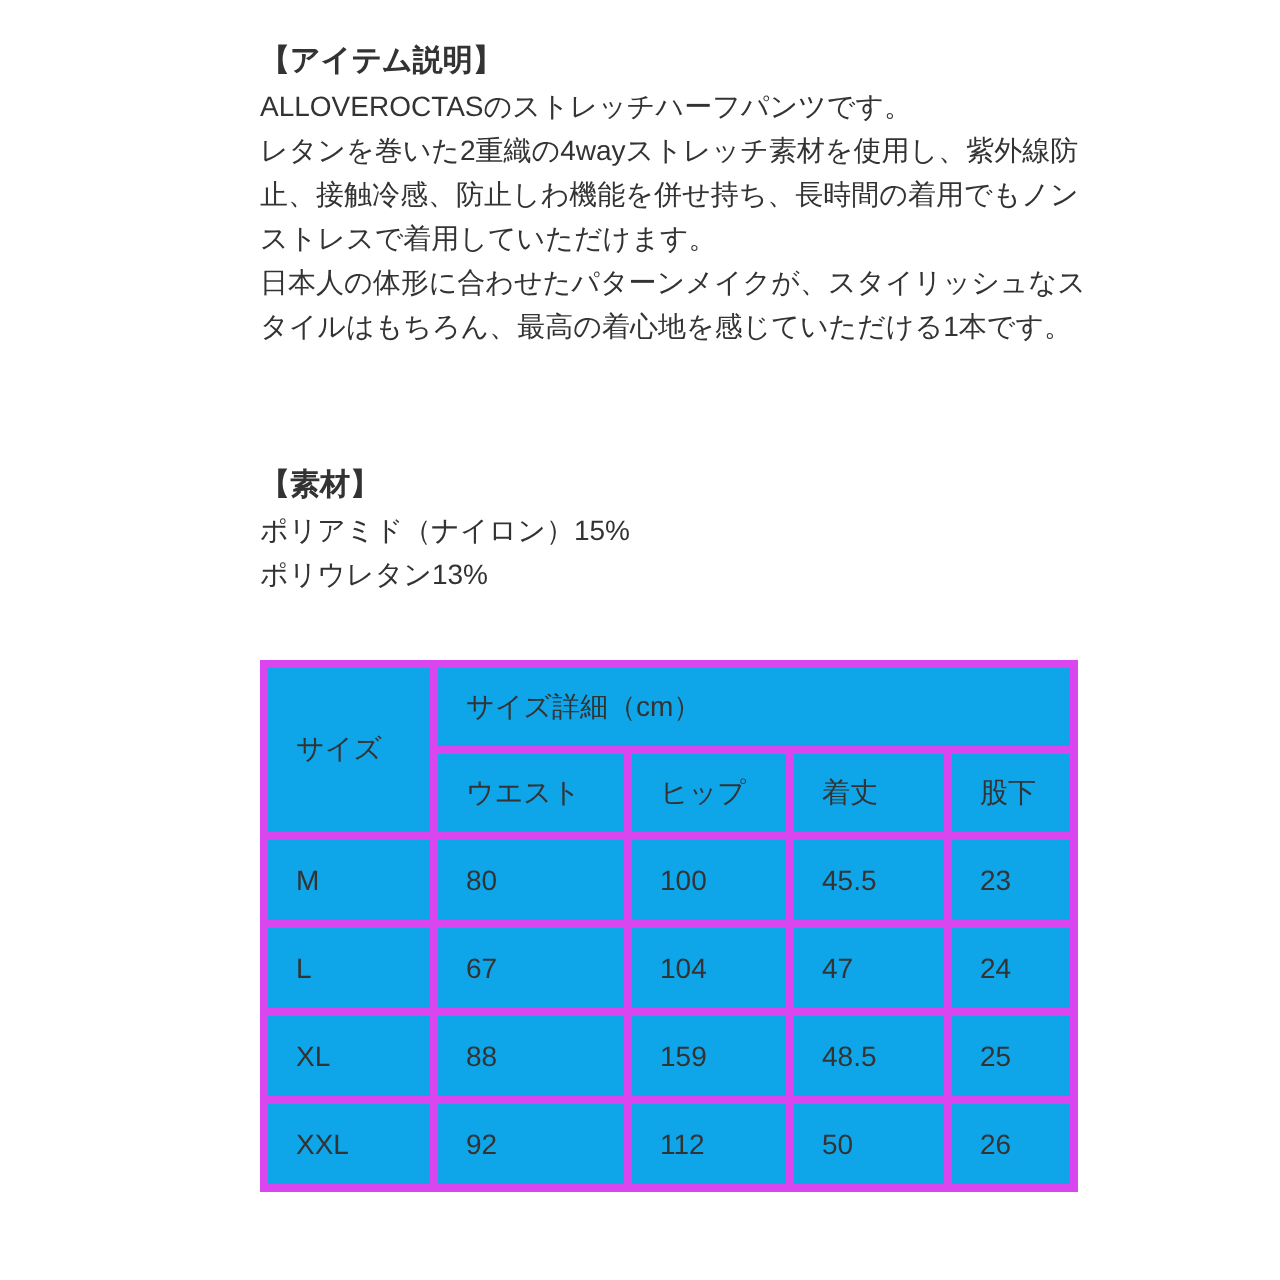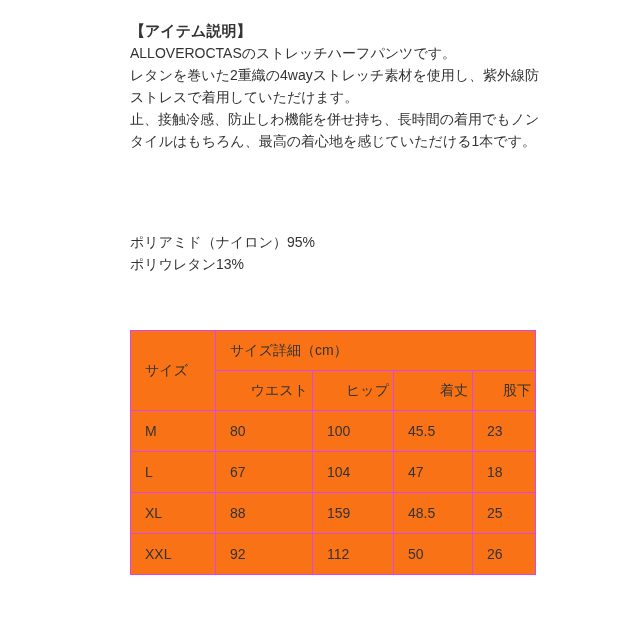--- a/index.html
+++ b/index.html
@@ -39,49 +39,51 @@
     white-space: nowrap;
   }
   table.size-table {
     position: absolute;
     left: 130px;
     top: 330px;
     border-collapse: collapse;
     table-layout: fixed;
   }
   table.size-table td {
-    border: 1px solid #d946ef;
+    border: 4px solid #d946ef;
     padding: 0 4px 0 14px;
     font-size: 14px;
     color: #333333;
     vertical-align: middle;
     text-align: left;
     overflow: hidden;
-    background: #f97316;
+    background: #0ea5e9;
   }
   tr.header-row-top td { height: 39px; }
-  tr.header-row-sub td { height: 39px; text-align: right; }
+  tr.header-row-sub td { height: 39px; }
   tr.data-row td { height: 40px; }
 </style>
 </head>
 <body>
 
 <div class="canvas">
 
   <div class="text-section sec-description">
     <div class="section-heading">【アイテム説明】</div>
     <div class="text-line">ALLOVEROCTASのストレッチハーフパンツです。</div>
     <div class="text-line">レタンを巻いた2重織の4wayストレッチ素材を使用し、紫外線防</div>
+    <div class="text-line">止、接触冷感、防止しわ機能を併せ持ち、長時間の着用でもノン</div>
     <div class="text-line">ストレスで着用していただけます。</div>
-    <div class="text-line">止、接触冷感、防止しわ機能を併せ持ち、長時間の着用でもノン</div>
+    <div class="text-line">日本人の体形に合わせたパターンメイクが、スタイリッシュなス</div>
     <div class="text-line">タイルはもちろん、最高の着心地を感じていただける1本です。</div>
   </div>
 
   <div class="text-section sec-material">
-    <div class="text-line">ポリアミド（ナイロン）95%</div>
+    <div class="section-heading">【素材】</div>
+    <div class="text-line">ポリアミド（ナイロン）15%</div>
     <div class="text-line">ポリウレタン13%</div>
   </div>
 
   <table class="size-table">
     <colgroup>
       <col style="width:85px">
       <col style="width:97px">
       <col style="width:81px">
       <col style="width:79px">
       <col style="width:63px">
@@ -102,21 +104,21 @@
         <td>80</td>
         <td>100</td>
         <td>45.5</td>
         <td>23</td>
       </tr>
       <tr class="data-row">
         <td>L</td>
         <td>67</td>
         <td>104</td>
         <td>47</td>
-        <td>18</td>
+        <td>24</td>
       </tr>
       <tr class="data-row">
         <td>XL</td>
         <td>88</td>
         <td>159</td>
         <td>48.5</td>
         <td>25</td>
       </tr>
       <tr class="data-row">
         <td>XXL</td>

